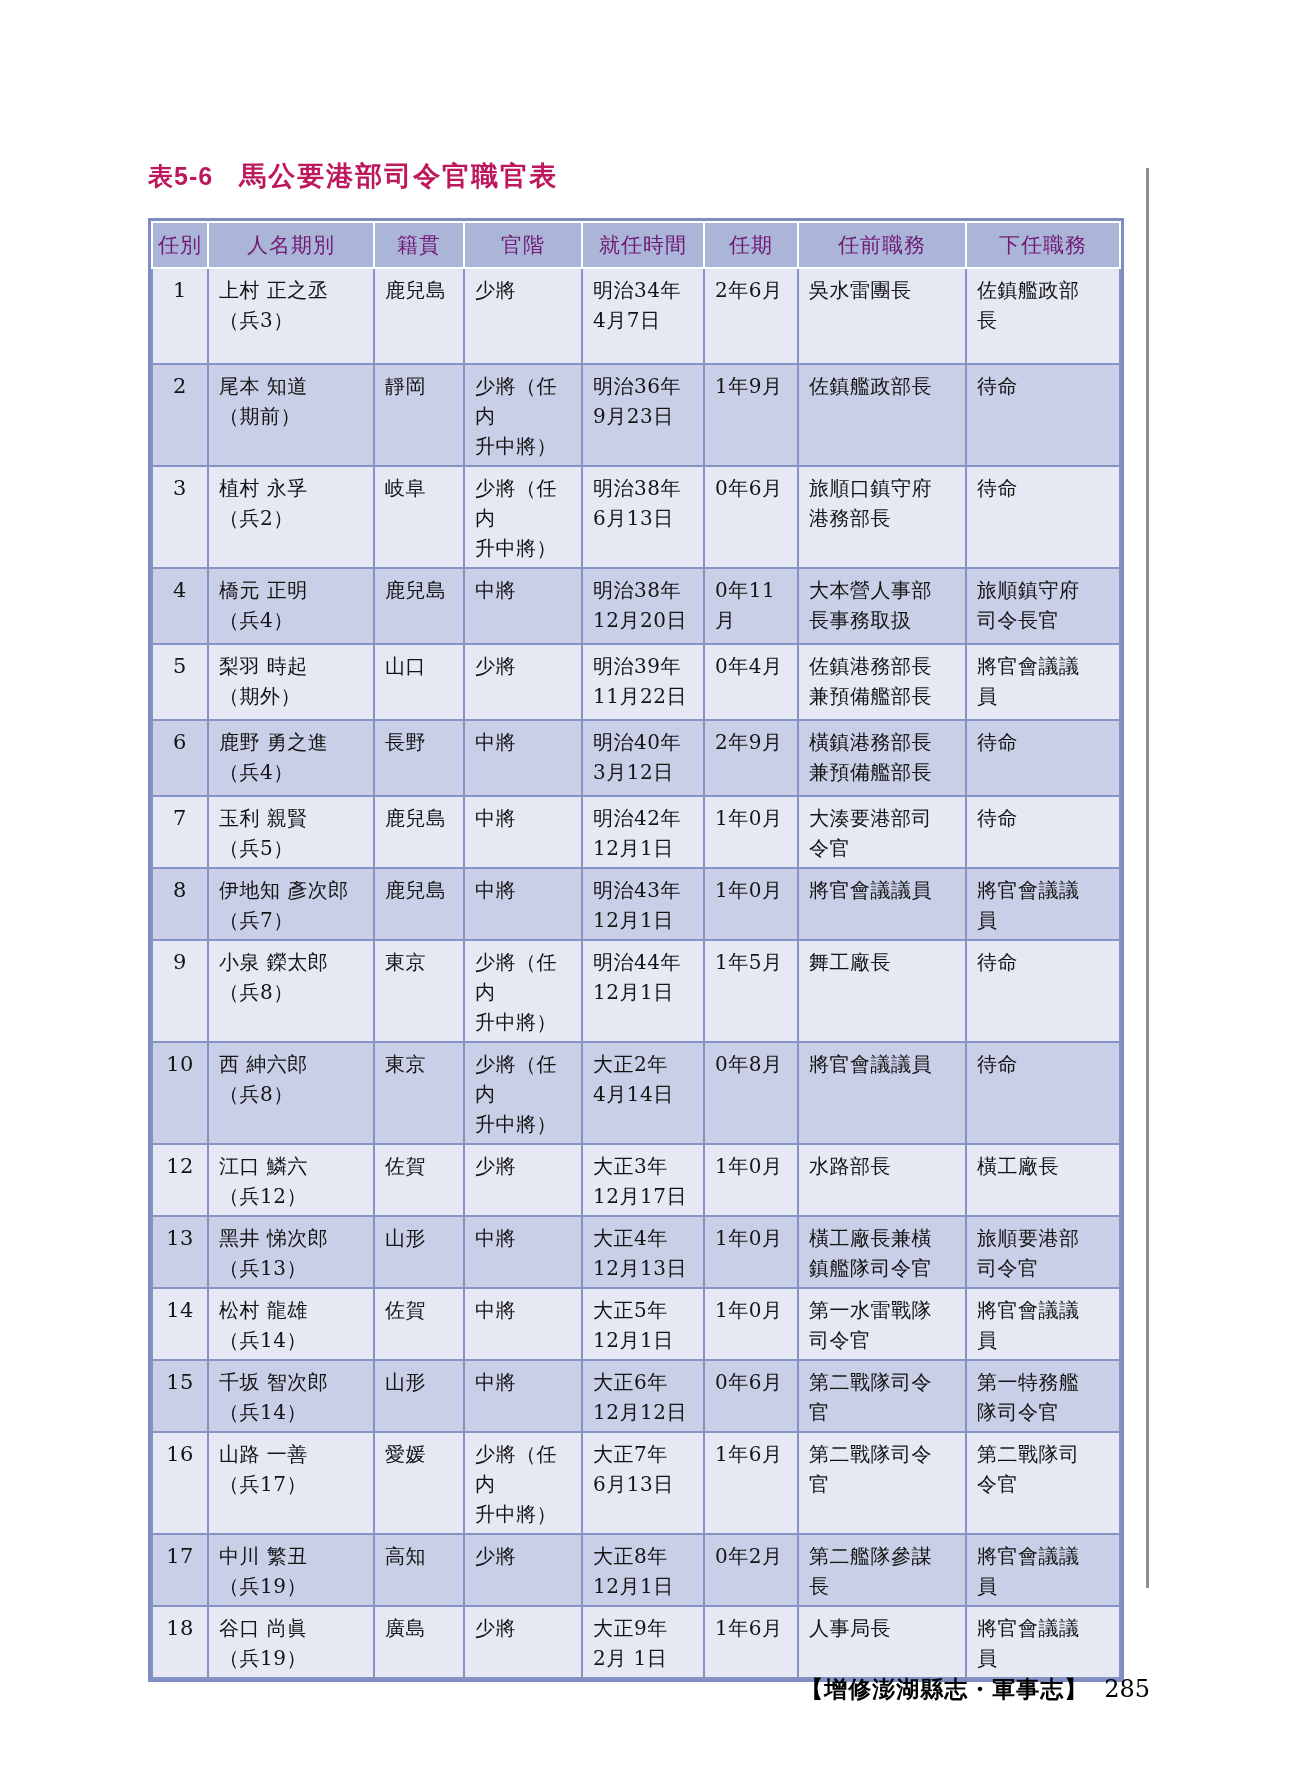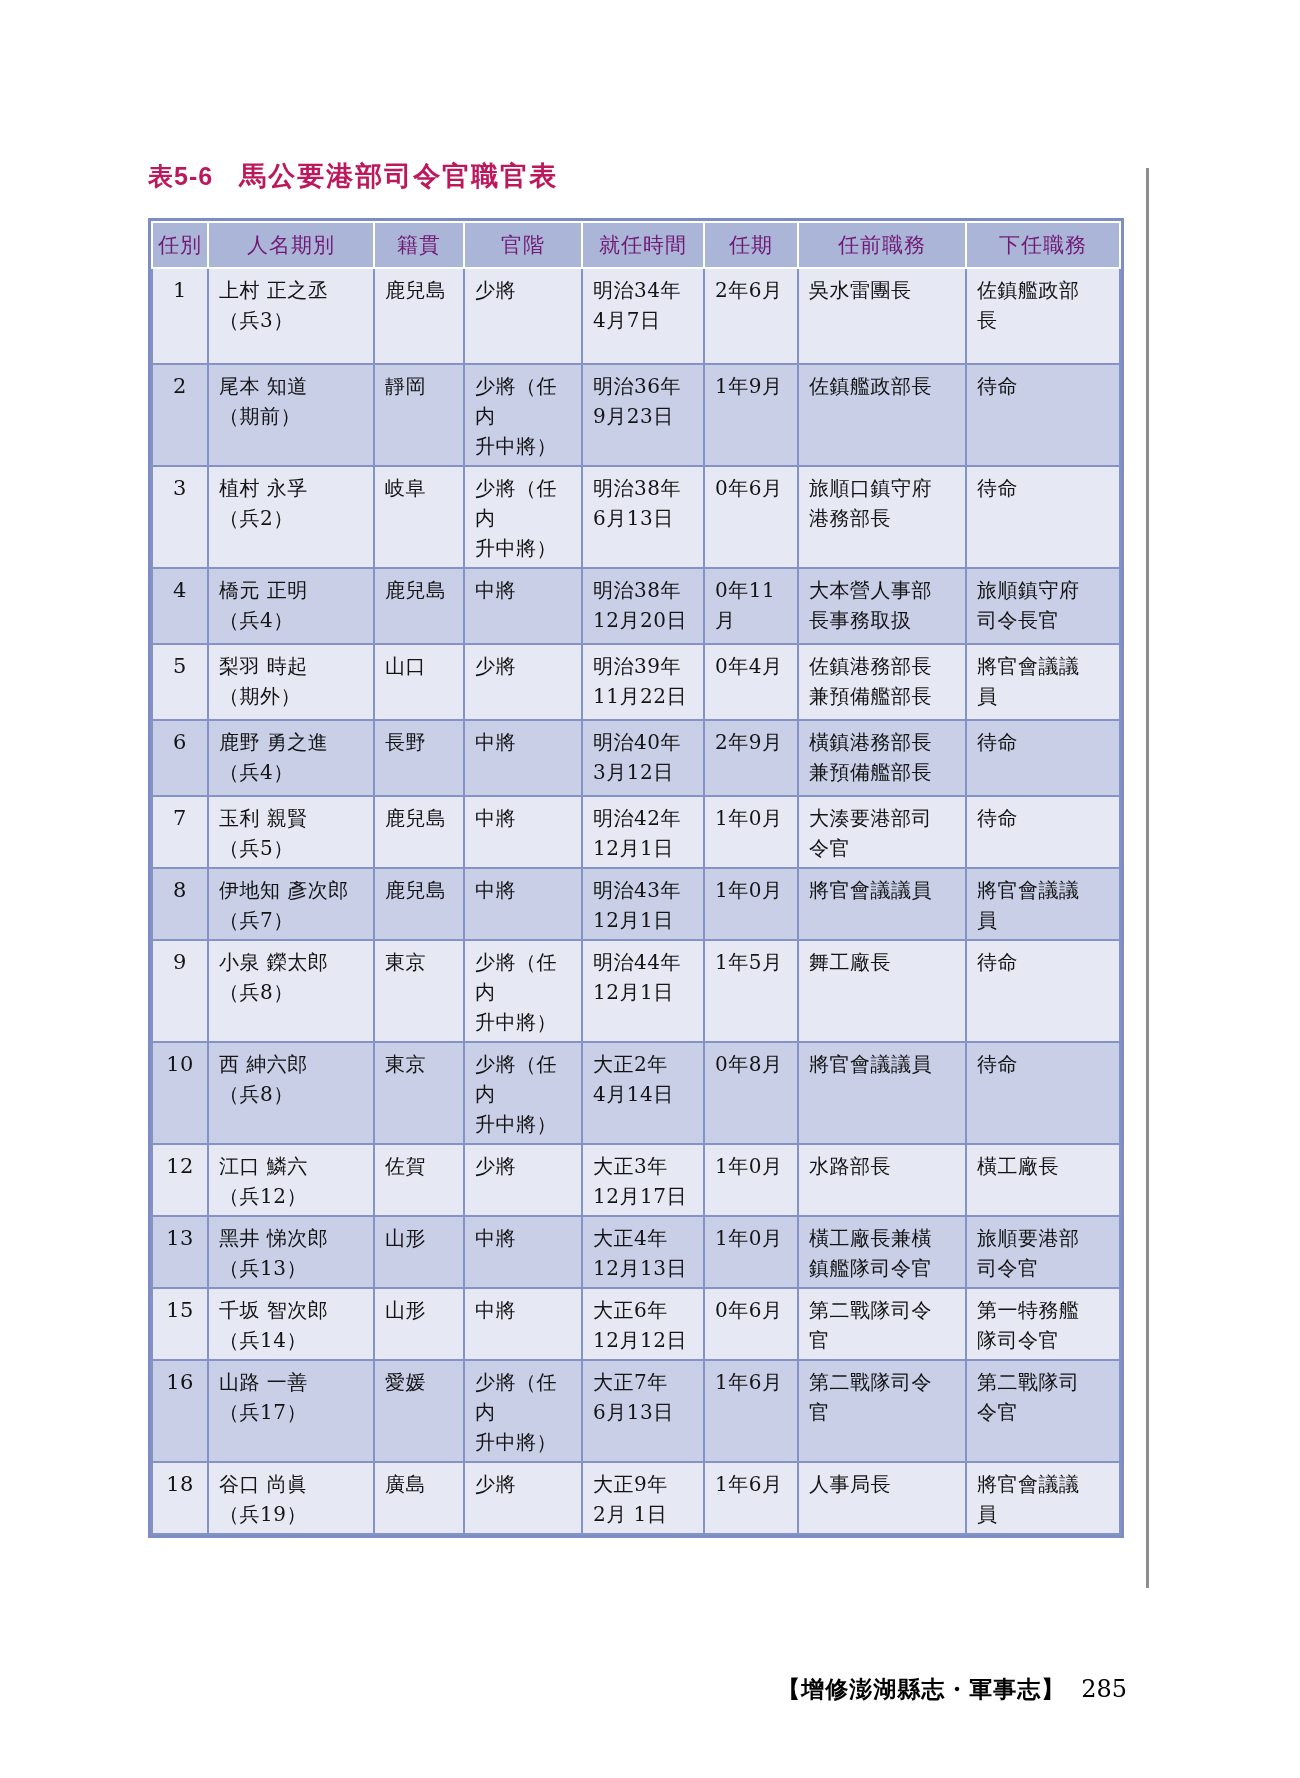--- a/index.html
+++ b/index.html
@@ -49,21 +49,21 @@
   tbody tr{height:68px;}
   tbody tr:nth-child(1){height:96px;}
   tbody tr:nth-child(2){height:98px;}
   tbody tr:nth-child(3),tbody tr:nth-child(4),
   tbody tr:nth-child(5),tbody tr:nth-child(6){height:76px;}
   .margin-rule{
     position:absolute;left:1146px;top:168px;width:3px;height:1420px;
     background:#8e8e8e;
   }
   .footer{
-    position:absolute;top:1674px;right:173px;white-space:nowrap;
+    position:absolute;top:1674px;right:150px;white-space:nowrap;
     font-family:"DejaVu Serif","Liberation Serif",serif;
     color:#000;
   }
   .footer-source{font-size:23px;font-weight:bold;letter-spacing:1px;}
   .footer-page{font-size:24px;margin-left:16px;font-weight:400;}
 </style>
 </head>
 <body>
 
 <div class="title-wrap">
@@ -248,20 +248,34 @@
           <td>中將</td>
           <td>大正4年
 12月13日</td>
           <td>1年0月</td>
           <td>橫工廠長兼橫
 鎮艦隊司令官</td>
           <td>旅順要港部
 司令官</td>
         </tr>
         <tr>
+          <td class="num">14</td>
+          <td>松村 龍雄
+（兵14）</td>
+          <td>佐賀</td>
+          <td>中將</td>
+          <td>大正5年
+12月1日</td>
+          <td>1年0月</td>
+          <td>第一水雷戰隊
+司令官</td>
+          <td>將官會議議
+員</td>
+        </tr>
+        <tr>
           <td class="num">15</td>
           <td>千坂 智次郎
 （兵14）</td>
           <td>山形</td>
           <td>中將</td>
           <td>大正6年
 12月12日</td>
           <td>0年6月</td>
           <td>第二戰隊司令
 官</td>
@@ -277,20 +291,34 @@
 升中將）</td>
           <td>大正7年
 6月13日</td>
           <td>1年6月</td>
           <td>第二戰隊司令
 官</td>
           <td>第二戰隊司
 令官</td>
         </tr>
         <tr>
+          <td class="num">17</td>
+          <td>中川 繁丑
+（兵19）</td>
+          <td>高知</td>
+          <td>少將</td>
+          <td>大正8年
+12月1日</td>
+          <td>0年2月</td>
+          <td>第二艦隊參謀
+長</td>
+          <td>將官會議議
+員</td>
+        </tr>
+        <tr>
           <td class="num">18</td>
           <td>谷口 尚眞
 （兵19）</td>
           <td>廣島</td>
           <td>少將</td>
           <td>大正9年
 2月 1日</td>
           <td>1年6月</td>
           <td>人事局長</td>
           <td>將官會議議

